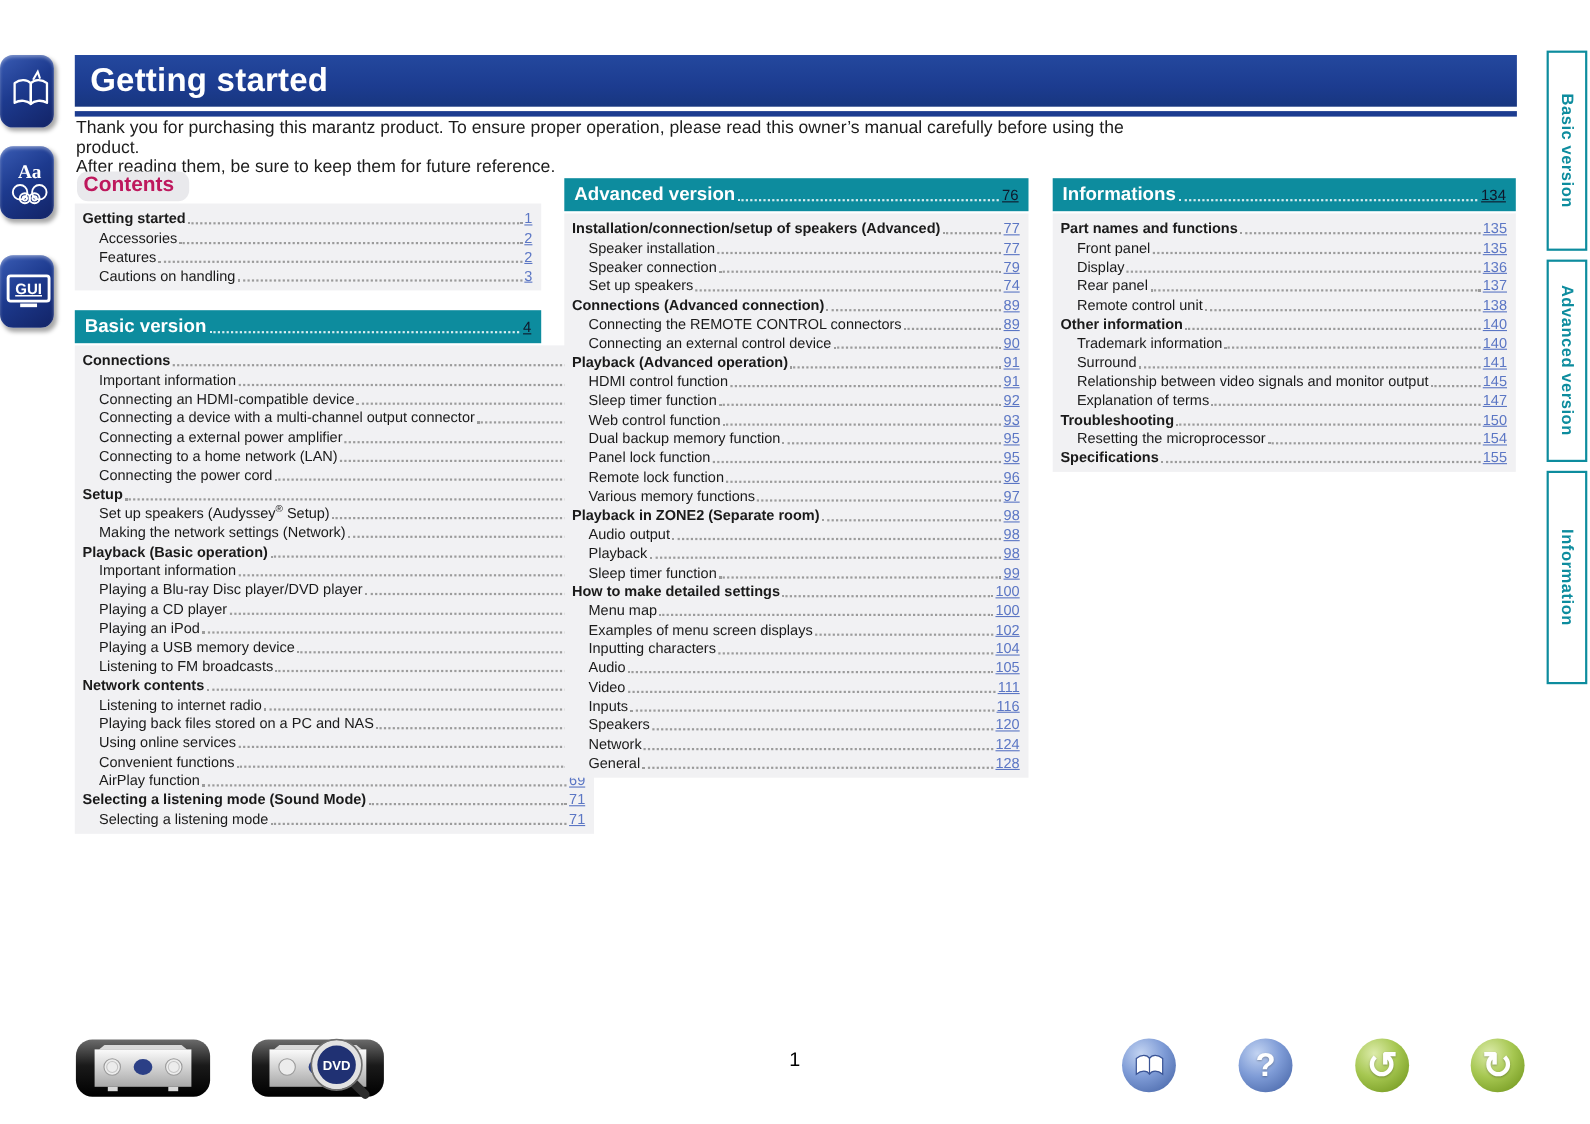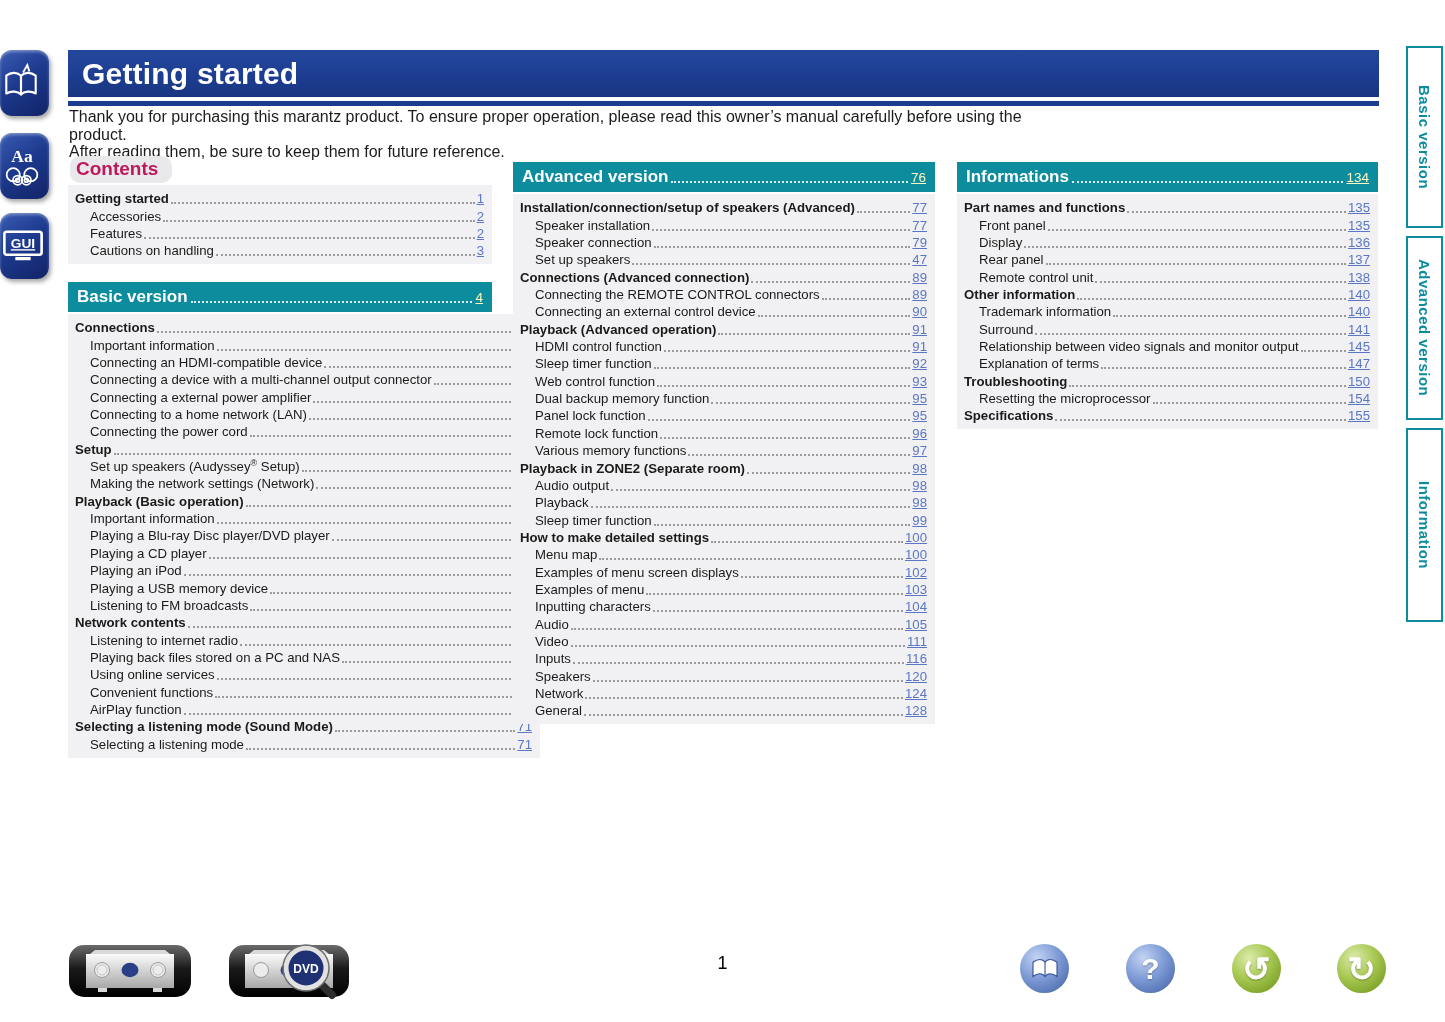--- a/index.html
+++ b/index.html
@@ -17,40 +17,40 @@
 
   .contents-heading{position:absolute;left:70px;top:156px;font-size:19px;font-weight:bold;color:#be185d;
       background:#e9e9ec;border-radius:10px;padding:2px 14px 3px 6px;}
 
   
   .toc-box{position:absolute;background:#f1f1f3;padding:5px 8px 5px 7px;box-sizing:border-box;}
   .section-header{position:absolute;height:30px;background:#0d8c9e;display:flex;align-items:flex-end;
       box-sizing:border-box;padding:0 9px 5px 9px;}
   .sh-label{color:#fff;font-size:17px;font-weight:bold;line-height:20px;}
   .sh-dots{flex:1;border-bottom:2px dotted rgba(255,255,255,.85);margin:0 3px 4px 3px;min-width:6px;}
-  .sh-page{color:#fef9c3;font-size:13.5px;text-decoration:underline;line-height:18px;cursor:pointer;}
+  .sh-page{color:#0f172a;font-size:13.5px;text-decoration:underline;line-height:18px;cursor:pointer;}
 
   .toc-row{display:flex;align-items:flex-end;height:17.35px;font-size:13.2px;white-space:nowrap;cursor:pointer;}
   .toc-row.b .toc-label{font-weight:bold;}
   .toc-row.i{padding-left:15px;}
   .toc-label{line-height:16px;}
   .toc-label sup{font-size:9px;line-height:0;}
   .toc-dots{flex:1;border-bottom:2px dotted #9b9b9b;margin:0 2px 3px 2px;min-width:6px;}
   .toc-page{color:#5b76c4;text-decoration:underline;line-height:16px;}
 
   
   .side-tab{position:absolute;left:1406px;width:37px;background:#fff;border:2px solid #0d8c9e;
       box-sizing:border-box;display:flex;align-items:center;justify-content:center;cursor:pointer;}
   .side-tab span{writing-mode:vertical-rl;color:#0d8c9e;font-weight:bold;font-size:15px;letter-spacing:.5px;}
 
   
   .nav-icon{position:absolute;left:0;width:49px;height:66px;border-radius:12px;cursor:pointer;
       background:linear-gradient(145deg,#3a5cb4 0%,#1d3a8e 45%,#122366 100%);
       box-shadow:inset 0 2px 3px rgba(255,255,255,.35), 2px 3px 4px rgba(0,0,0,.35);
-      display:flex;align-items:center;justify-content:flex-start;}
+      display:flex;align-items:center;justify-content:flex-end;}
 
   
   .page-num{position:absolute;left:0;top:953px;width:1445px;text-align:center;font-size:18px;color:#000;}
   .receiver{position:absolute;top:941px;cursor:pointer;}
   .ball{position:absolute;top:944px;width:49px;height:49px;border-radius:50%;cursor:pointer;
       display:flex;align-items:center;justify-content:center;}
   .ball.blue{background:radial-gradient(circle at 35% 28%,#c3d4f2 0%,#7e9bd6 45%,#5674b4 80%,#47619e 100%);}
   .ball.green{background:radial-gradient(circle at 35% 28%,#dcebaa 0%,#a6c751 45%,#7fa32b 80%,#6d9220 100%);}
   .ball .glyph{color:#fff;font-weight:bold;font-size:30px;line-height:1;text-shadow:0 1px 2px rgba(0,0,0,.3);}
   .ball .glyph.arrow{font-size:34px;}
@@ -75,21 +75,21 @@
       <g fill="none" stroke="#fff" stroke-width="1.6">
         <circle cx="12" cy="29" r="6"></circle>
           <circle cx="28" cy="29" r="6"></circle>
         <circle cx="16" cy="34" r="4.2"></circle>
           <circle cx="24" cy="34" r="4.2"></circle>
         <circle cx="16" cy="34" r="1.8"></circle>
           <circle cx="24" cy="34" r="1.8"></circle>
       </g>
     </svg>
   </div>
-  <div class="nav-icon" style="top:213px;">
+  <div class="nav-icon" style="top:232px;">
     <svg width="46" height="42" viewBox="0 0 42 38">
       <rect x="4" y="6" width="34" height="21" rx="2" fill="none" stroke="#fff" stroke-width="2.4"></rect>
       <text x="21" y="21" text-anchor="middle" fill="#fff" font-size="12.5" font-weight="bold" font-family="Liberation Sans, sans-serif" text-decoration="underline">GUI</text>
       <rect x="14" y="29" width="14" height="3" fill="#fff"></rect>
     </svg>
   </div>
 
   <div class="header-bar">
     <div class="header-title">Getting started</div>
   </div>
@@ -275,21 +275,21 @@
         <a class="toc-page">77</a>
       </div>
       <div class="toc-row i">
         <span class="toc-label">Speaker connection</span>
         <span class="toc-dots"></span>
         <a class="toc-page">79</a>
       </div>
       <div class="toc-row i">
         <span class="toc-label">Set up speakers</span>
         <span class="toc-dots"></span>
-        <a class="toc-page">47</a>
+        <a class="toc-page">74</a>
       </div>
       <div class="toc-row b">
         <span class="toc-label">Connections (Advanced connection)</span>
         <span class="toc-dots"></span>
         <a class="toc-page">89</a>
       </div>
       <div class="toc-row i">
         <span class="toc-label">Connecting the REMOTE CONTROL connectors</span>
         <span class="toc-dots"></span>
         <a class="toc-page">89</a>
@@ -366,25 +366,20 @@
       </div>
       <div class="toc-row i">
         <span class="toc-label">Menu map</span>
         <span class="toc-dots"></span>
         <a class="toc-page">100</a>
       </div>
       <div class="toc-row i">
         <span class="toc-label">Examples of menu screen displays</span>
         <span class="toc-dots"></span>
         <a class="toc-page">102</a>
-      </div>
-      <div class="toc-row i">
-        <span class="toc-label">Examples of menu</span>
-        <span class="toc-dots"></span>
-        <a class="toc-page">103</a>
       </div>
       <div class="toc-row i">
         <span class="toc-label">Inputting characters</span>
         <span class="toc-dots"></span>
         <a class="toc-page">104</a>
       </div>
       <div class="toc-row i">
         <span class="toc-label">Audio</span>
         <span class="toc-dots"></span>
         <a class="toc-page">105</a>

